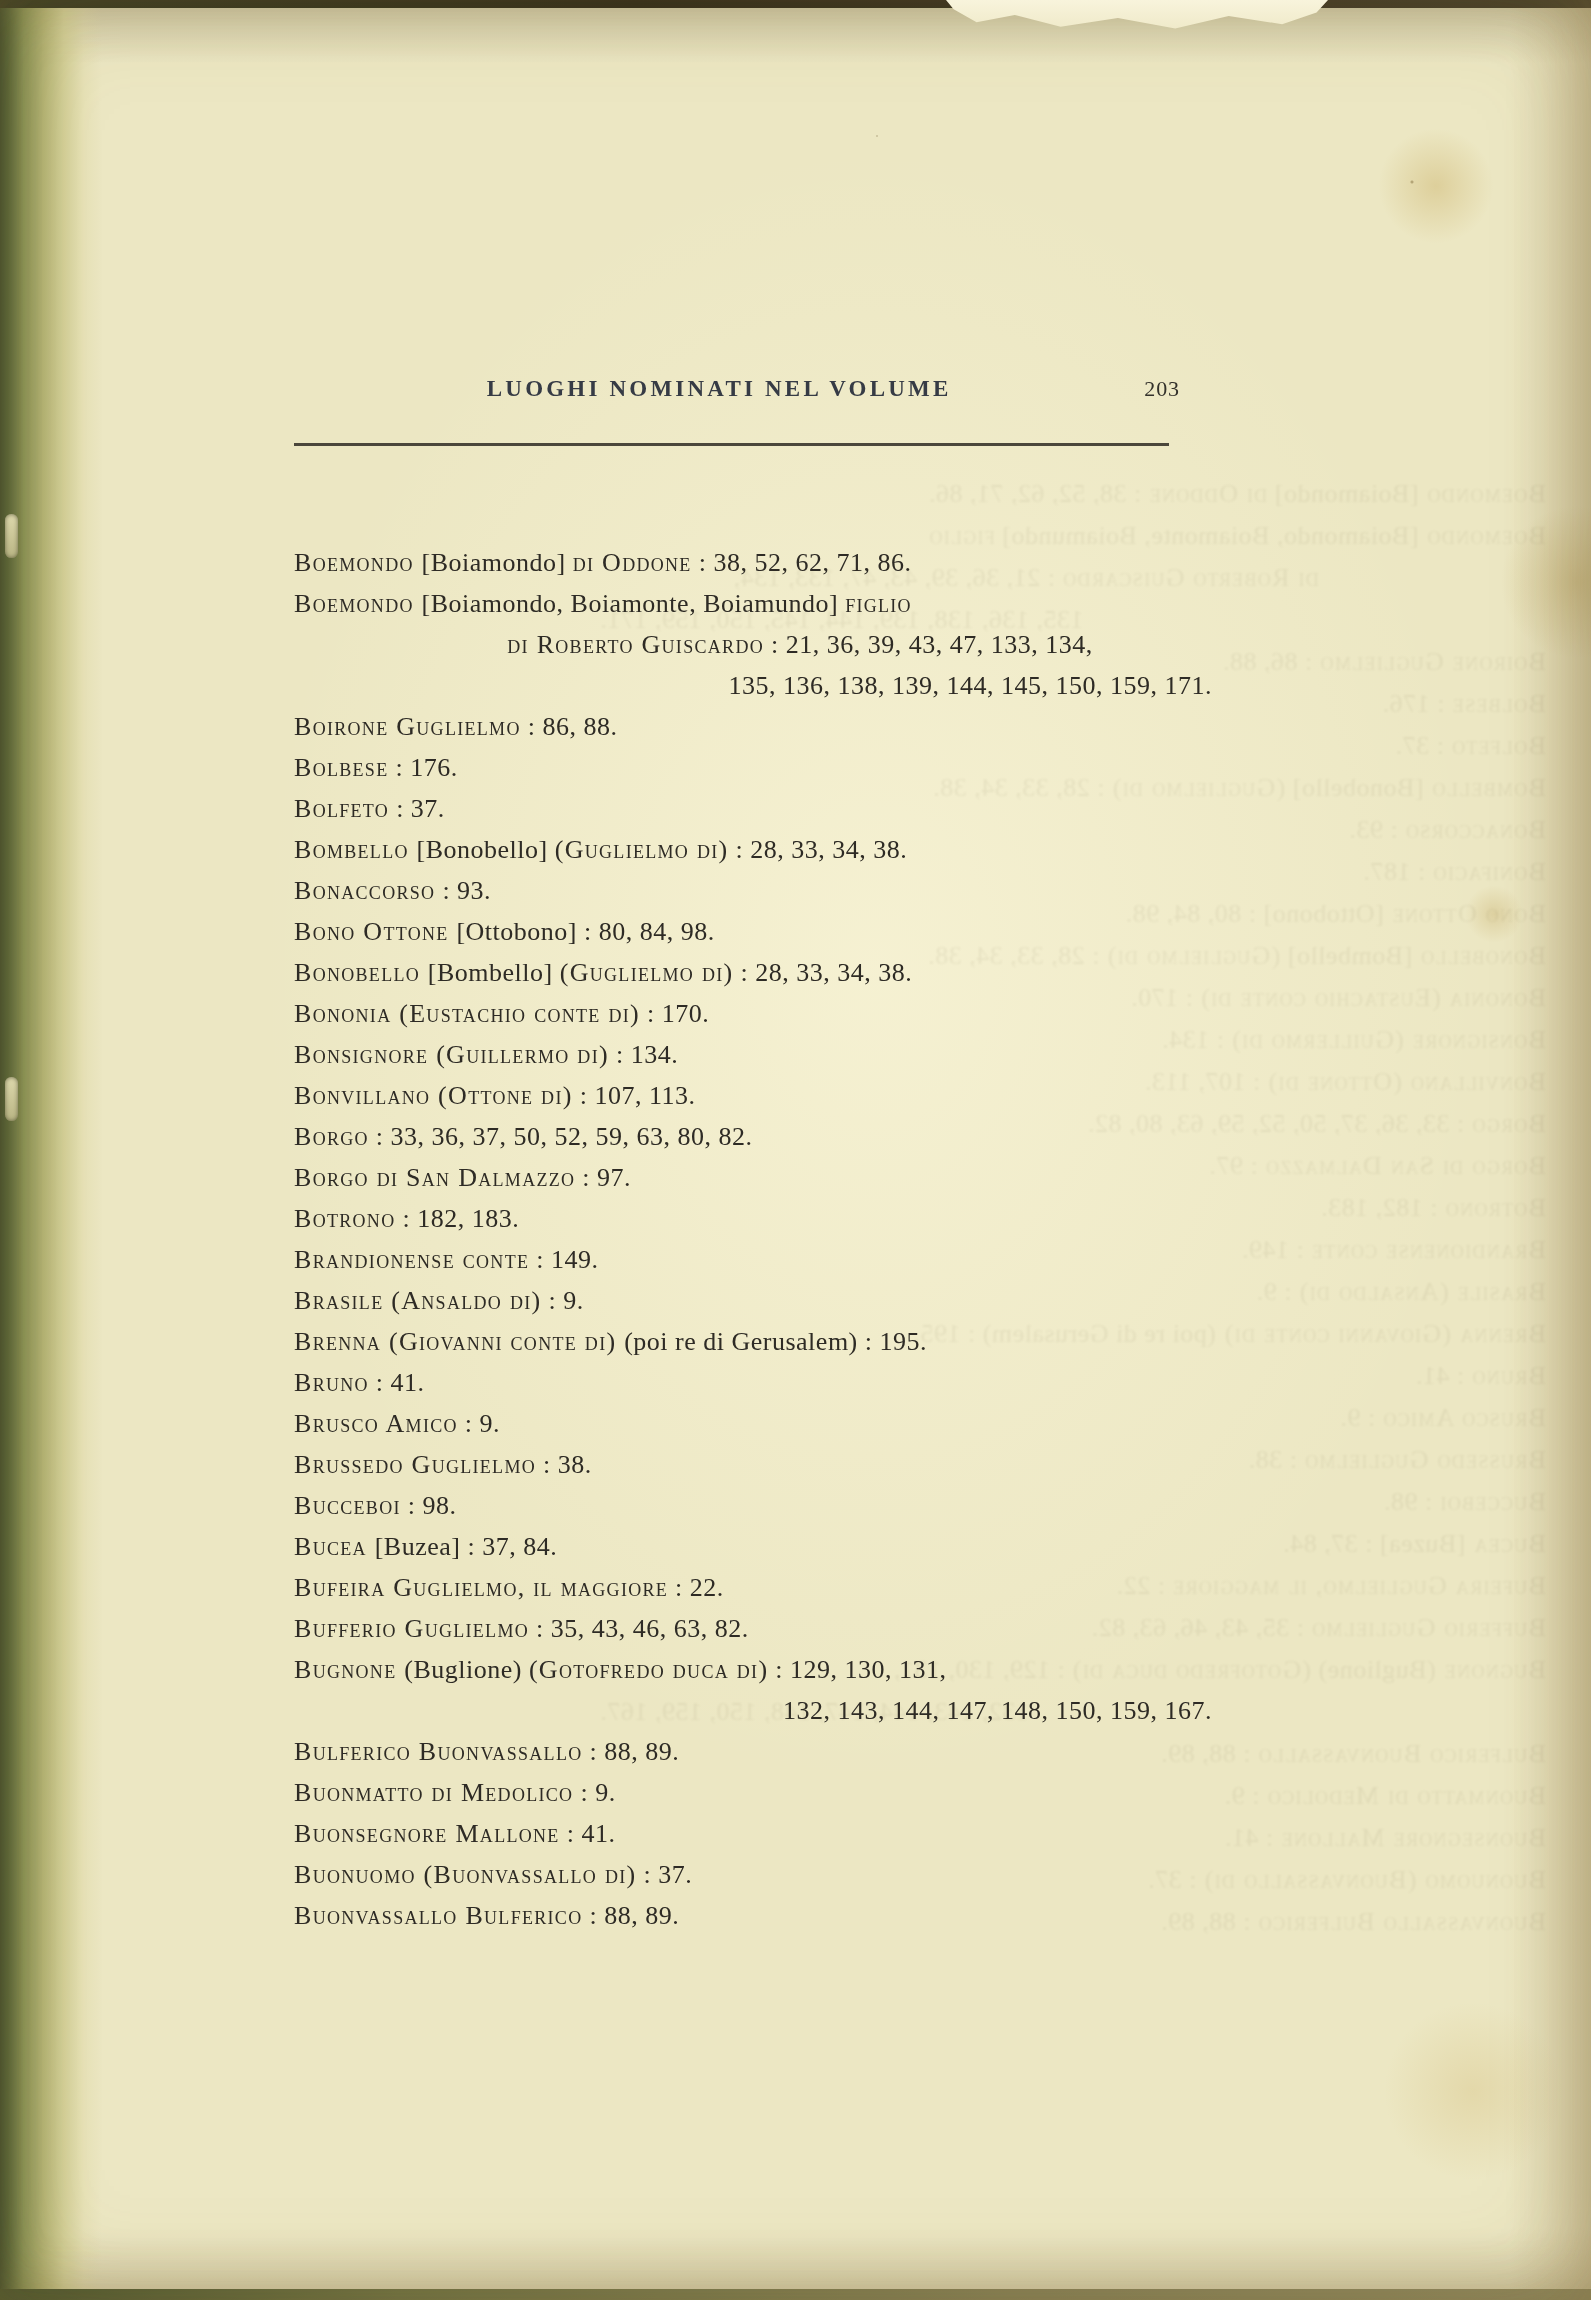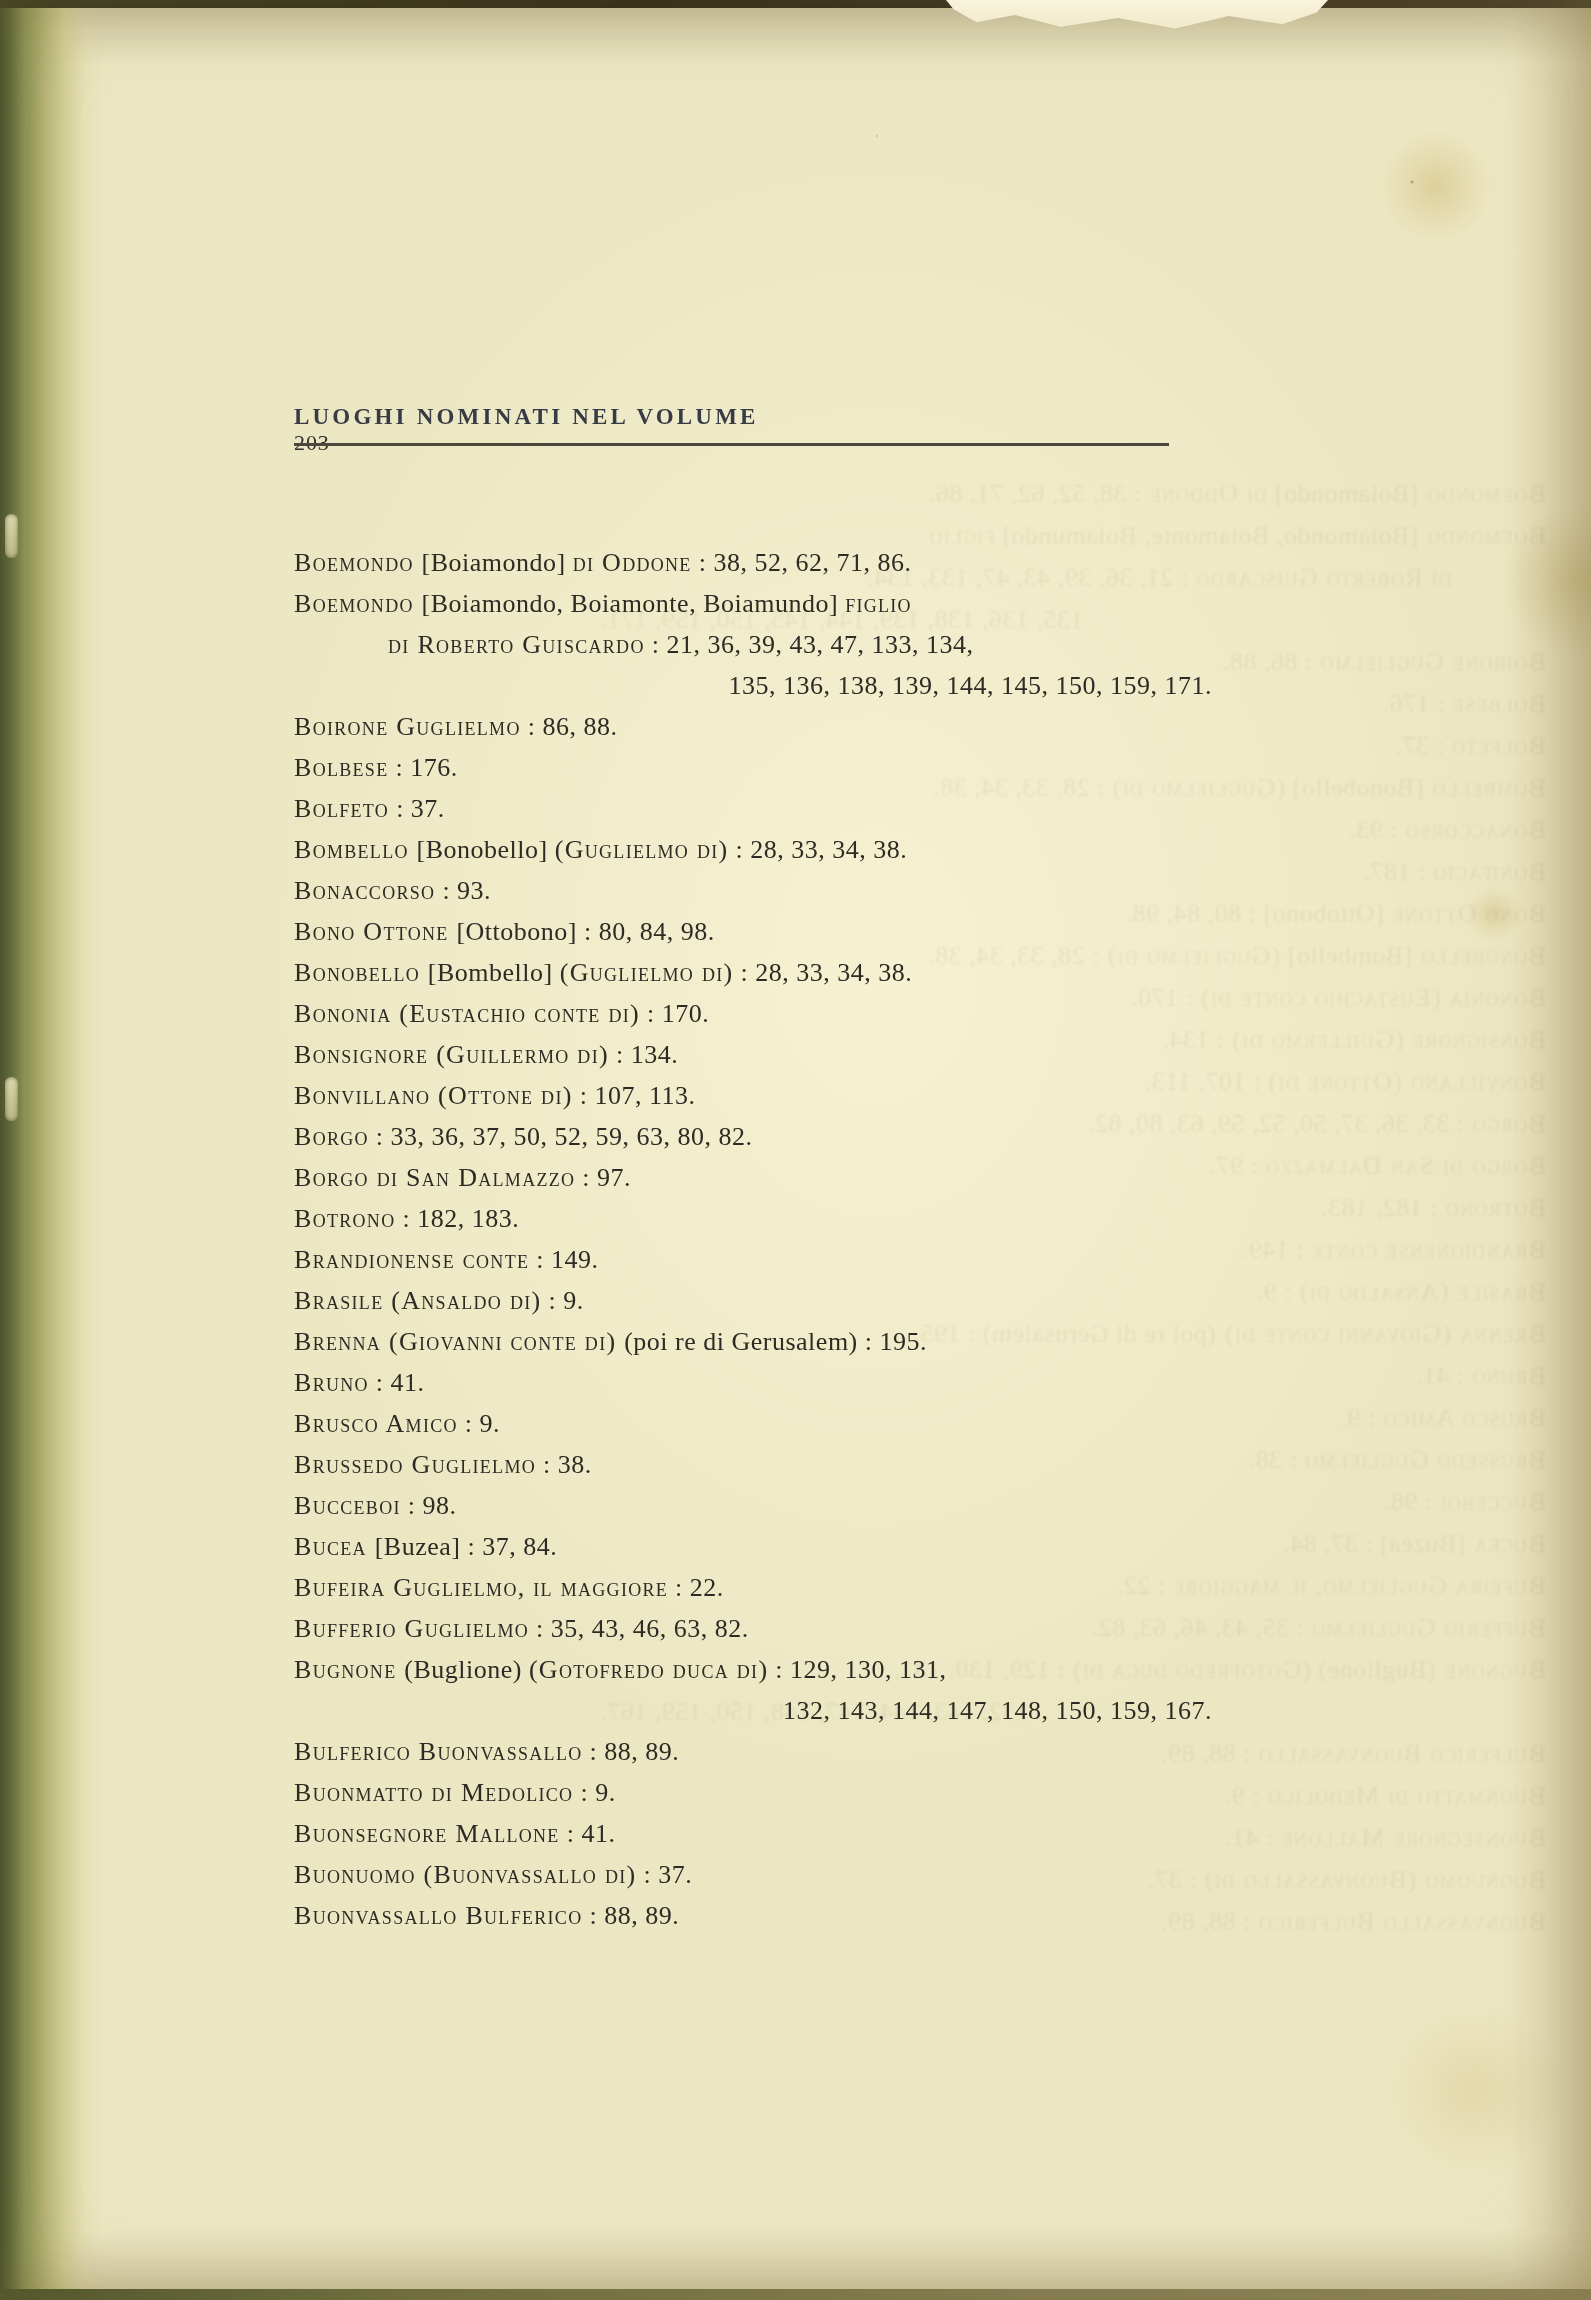--- a/index.html
+++ b/index.html
@@ -44,41 +44,41 @@
     box-shadow:0 1.8px 2.7px rgba(90,70,30,0.45);
   }
   .thread{
     position:absolute;left:4.5px;width:13.6px;height:44px;border-radius:6.4px;
     background:linear-gradient(#ddd8ac,#b9b584);
     box-shadow:inset 0 0 4.5px rgba(55,55,28,0.65);
   }
   .thread.t1{top:514px;}
   .thread.t2{top:1077px;}
   .header{
-    position:absolute;left:294px;top:404px;width:886px;
-    display:flex;align-items:flex-start;color:#32302a;flex-direction:column;
+    position:absolute;left:294px;top:376px;width:886px;
+    display:flex;align-items:center;color:#32302a;
   }
   .header-title{
     flex:1;text-align:center;font-size:23px;letter-spacing:3.2px;
     font-weight:bold;color:#363b45;
   }
   .page-number{font-size:22px;letter-spacing:0.9px;color:#33312b;}
   .rule{
     position:absolute;left:294px;top:443px;width:875px;height:2.7px;
     background:#4b473b;
   }
   .entries{
     position:absolute;left:294px;top:498px;width:918px;
     font-size:26px;line-height:41px;color:#2e2b25;margin-top:44px;
   }
   .entries-clone{font-size:26px;line-height:42px;}
   .entry{margin:0;}
   .line{display:block;white-space:nowrap;}
   .ind-1{padding-left:45px;text-align:right;}
-  .ind-2{padding-left:94px;}
+  .ind-2{padding-left:94px;text-align:center;}
   .sc{font-variant:small-caps;letter-spacing:1.3px;}
   .rm{letter-spacing:0.5px;}
   .bleed{
     position:absolute;left:600px;top:473px;width:946px;height:1491px;
     overflow:hidden;opacity:0.07;filter:blur(1.2px);
     transform:scaleX(-1);color:#4a3f20;pointer-events:none;
   }
   .vignette{
     position:absolute;inset:0;pointer-events:none;
     box-shadow:

